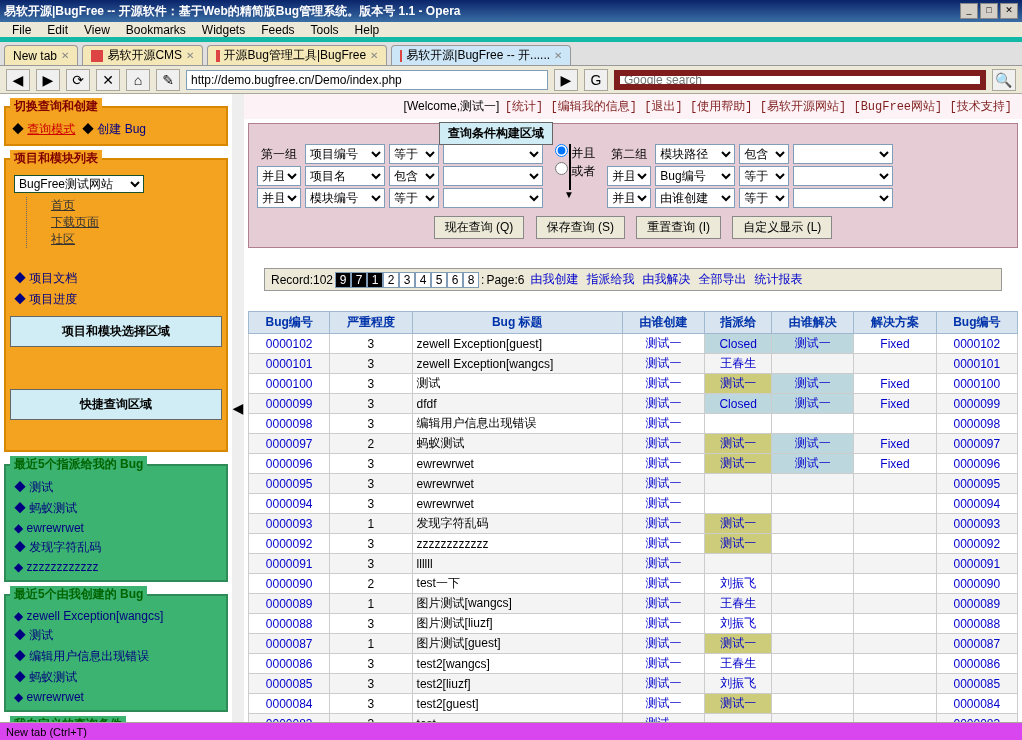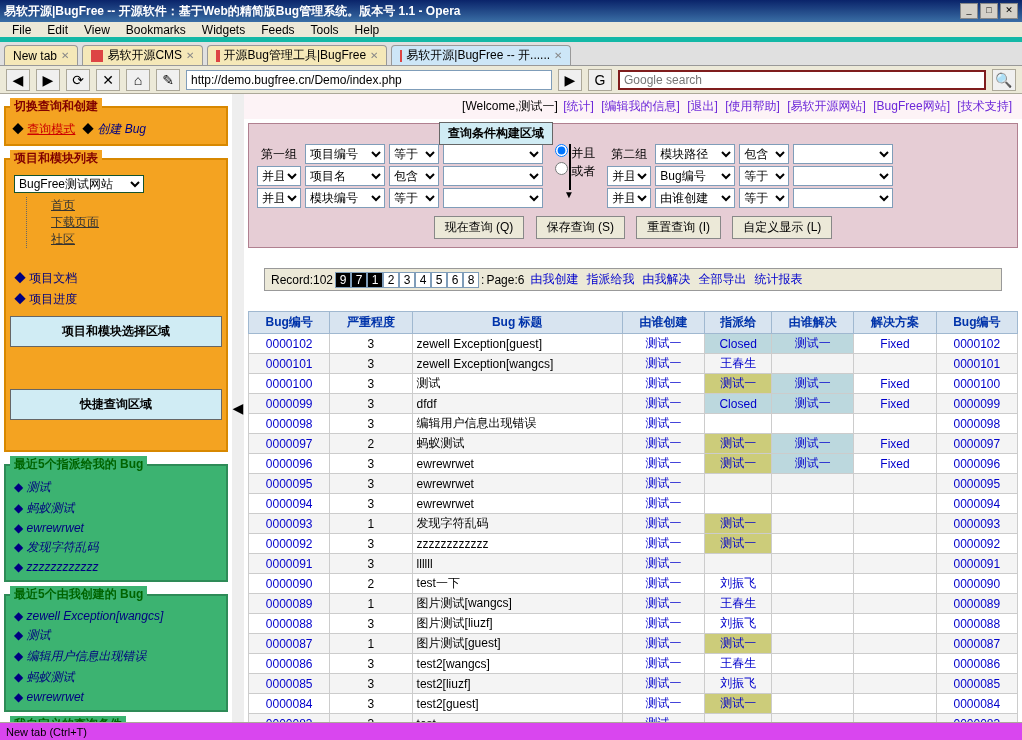--- a/index.html
+++ b/index.html
@@ -19,46 +19,46 @@
 .tabstrip { background: #e0e0e0; height: 24px; display: flex; align-items: flex-end; padding: 0 4px; border-bottom: 1px solid #999; }
 .tab { height: 20px; padding: 2px 8px; background: #f5e8b8; border: 1px solid #999; border-bottom: none; margin-right: 4px; display: flex; align-items: center; gap: 4px; border-radius: 4px 4px 0 0; max-width:180px; overflow:hidden; white-space:nowrap; }
 .tab.active { background: #cde6f7; }
 .tab .close { font-size: 10px; cursor: pointer; color:#888;}
 .tab .favicon { width:12px; height:12px; background:#d44; display:inline-block; }
 
 
 .urlbar { background: #ece9d8; height: 28px; display: flex; align-items: center; padding: 2px 6px; gap: 6px; border-bottom: 1px solid #aca899; }
 .urlbar .navbtn { width: 24px; height: 22px; border: 1px solid #aca899; background: #f0f0f0; cursor: pointer; display:flex; align-items:center; justify-content:center; font-size:14px;}
 .urlbar input { flex: 1; height: 20px; border: 1px solid #7f9db9; padding: 0 4px; background:#fff;}
-.urlbar .search { width: 160px; height: 20px; border: 2px solid #7f1d1d; padding: 0 4px; color:#888; background:#fff;}
+.urlbar .search { width: 160px; height: 20px; border: 6px solid #7f1d1d; padding: 0 4px; color:#888; background:#fff;}
 
 
 .content { display: flex; height: calc(100% - 94px - 18px); }
 .sidebar { width: 232px; background: #fff; padding: 4px; overflow: auto; }
 .divider { width: 12px; background: #eee; display:flex; align-items:center; justify-content:center; font-size:14px; cursor:pointer;}
 .main { flex: 1; background: #fff; overflow: auto; padding: 0; }
 
 
 .panel { border: 2px solid; margin-bottom: 4px; padding: 4px; }
 .panel.orange { background: #F4A321; border-color: #d88800; }
 .panel.green { background: #3CB371; border-color: #2e8b57; }
 .panel legend, .panel .legend { font-weight: bold; background: inherit; padding: 0 4px; color:#006400; font-size:12px;}
 .panel.orange .legend { color: #800000; }
 .panel .item { padding: 2px 4px; color: #000080; }
 .panel .item::before { content: "◆ "; color: #000080; }
-.panel .link { color: #000080; cursor: pointer; font-style: italic; }
+.panel .link { color: #000080; cursor: pointer; }
 .panel .sublink { padding-left: 24px; color: #333; text-decoration: underline; cursor:pointer;}
 
 .callout { background: #d0ecf4; border: 1px solid #666; padding: 6px; text-align: center; font-weight: bold; margin: 6px 0; }
 
 .sidebar select, .sidebar input[type=text] { border: 1px solid #14532d; background:#fff; height:18px;}
 
 
 .toplinks { text-align: right; padding: 4px 8px; background:#fdf3f6;}
-.toplinks a { color: #6d28d9; text-decoration: none; margin: 0 2px; cursor: pointer; }
+.toplinks a { color: #7f1d1d; text-decoration: none; margin: 0 2px; cursor: pointer; font-family: Liberation Mono, monospace; }
 .welcome { color: #000; }
 
 
 .querybox { background: #e6cdd5; border: 1px solid #b08090; margin: 4px; padding: 8px; position:relative;}
 .querybox .qtitle-callout { position:absolute; top:-2px; left:190px; background:#d0ecf4; border:1px solid #666; padding:2px 8px; font-weight:bold;}
 .querybox .arrow { position:absolute; top:20px; left:320px; border-left:2px solid #000; height:46px;}
 .querybox .arrow::after{content:"▼"; position:absolute; bottom:-10px; left:-7px; font-size:10px;}
 .qrow { display: flex; align-items: center; gap: 4px; margin-bottom: 2px; }
 .qrow select, .qrow input { border: 1px solid #7f9db9; height: 20px; background:#fff;}
 .grouplabel { width:44px; text-align:right; padding-right:4px;}

